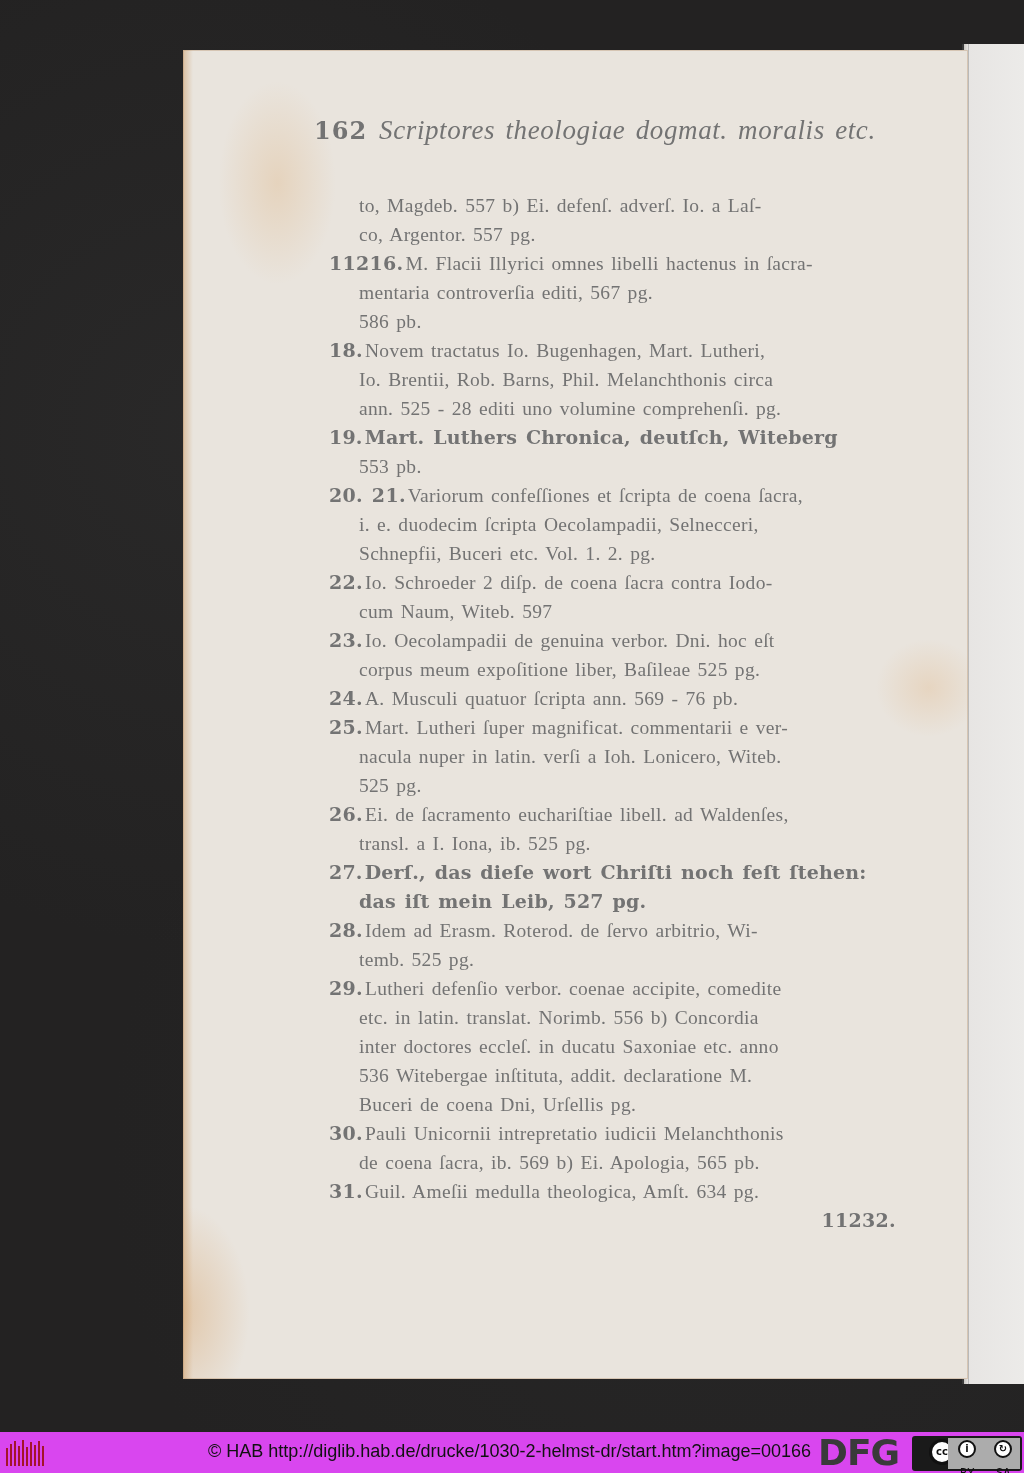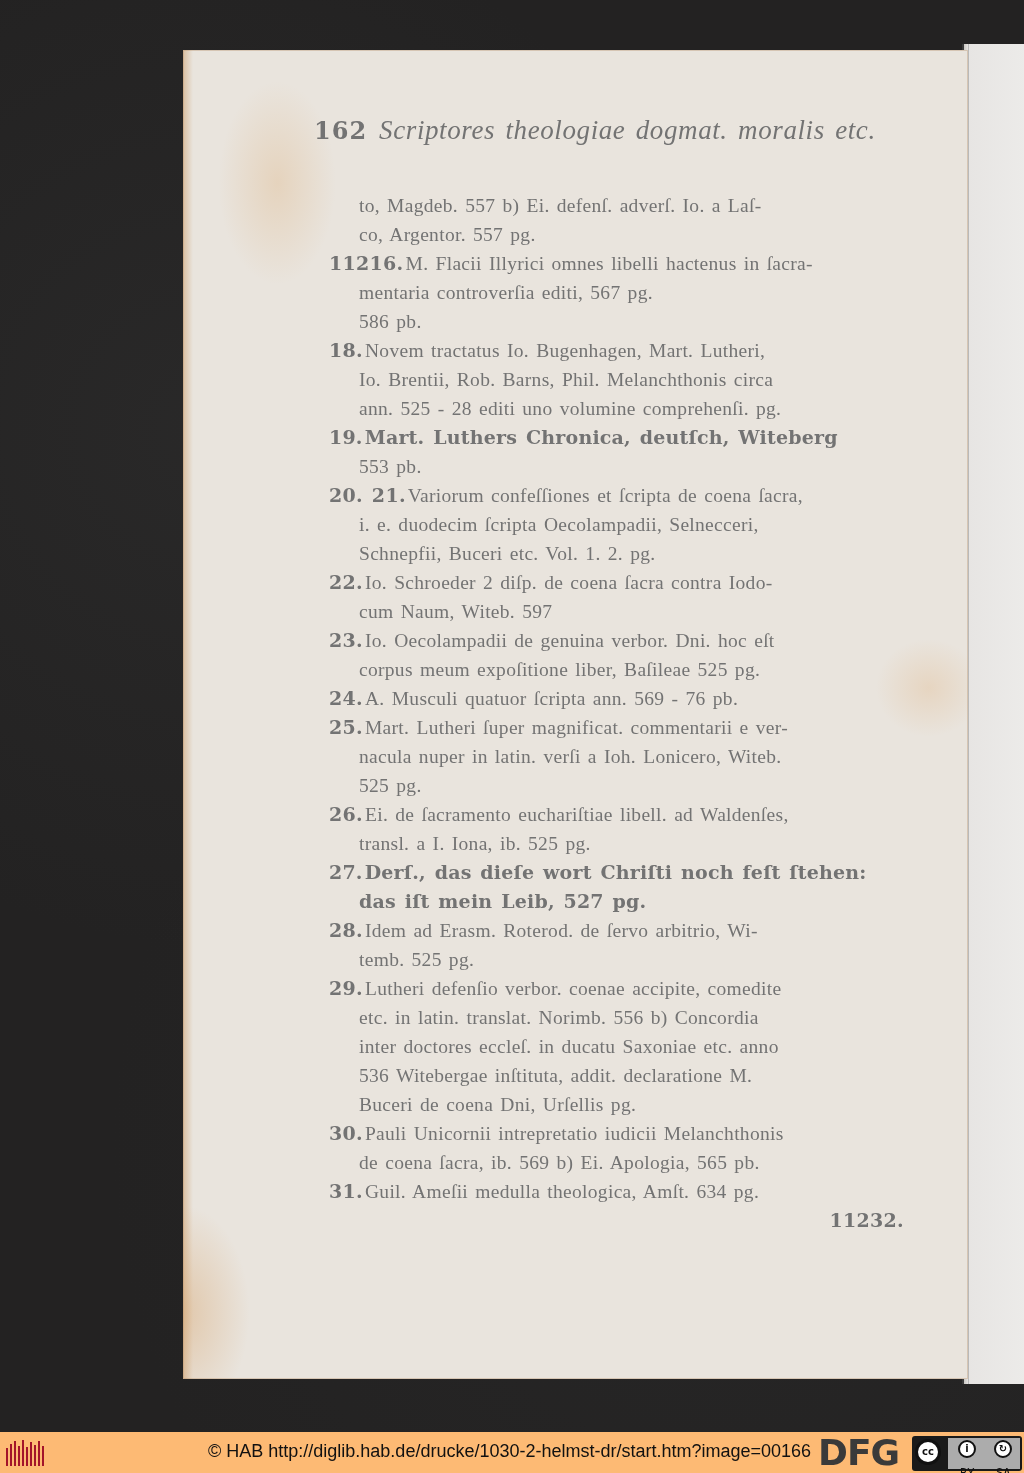--- a/index.html
+++ b/index.html
@@ -107,30 +107,30 @@
     .entry-no {
       font-family: "DejaVu Serif", serif;
       font-weight: bold;
       font-size: 19px;
       margin-right: 2px;
     }
     .line.right {
       text-align: right;
       padding-right: 10px;
     }
-    .line.right .entry-no { margin-right: 0; }
+    .line.right .entry-no { margin-right: 8px; }
 
     
     .footer {
       position: absolute;
       left: 0;
       top: 1432px;
       width: 1024px;
       height: 41px;
-      background: #fdba74;
+      background: #d946ef;
       display: flex;
       align-items: center;
     }
     .hab-logo {
       position: absolute;
       left: 5px;
       top: 6px;
       width: 42px;
       height: 30px;
     }
@@ -167,21 +167,21 @@
     .cc-badge .cc-inner {
       position: absolute;
       left: 36px;
       top: 2px;
       width: 72px;
       height: 31px;
       background: #acacac;
     }
     .cc-circle {
       position: absolute;
-      left: 3px;
+      left: 17px;
       top: 3px;
       width: 26px;
       height: 26px;
       border-radius: 50%;
       background: #fff;
       border: 3px solid #111;
       box-sizing: border-box;
       font-family: "DejaVu Sans", sans-serif;
       font-weight: bold;
       font-size: 10px;

